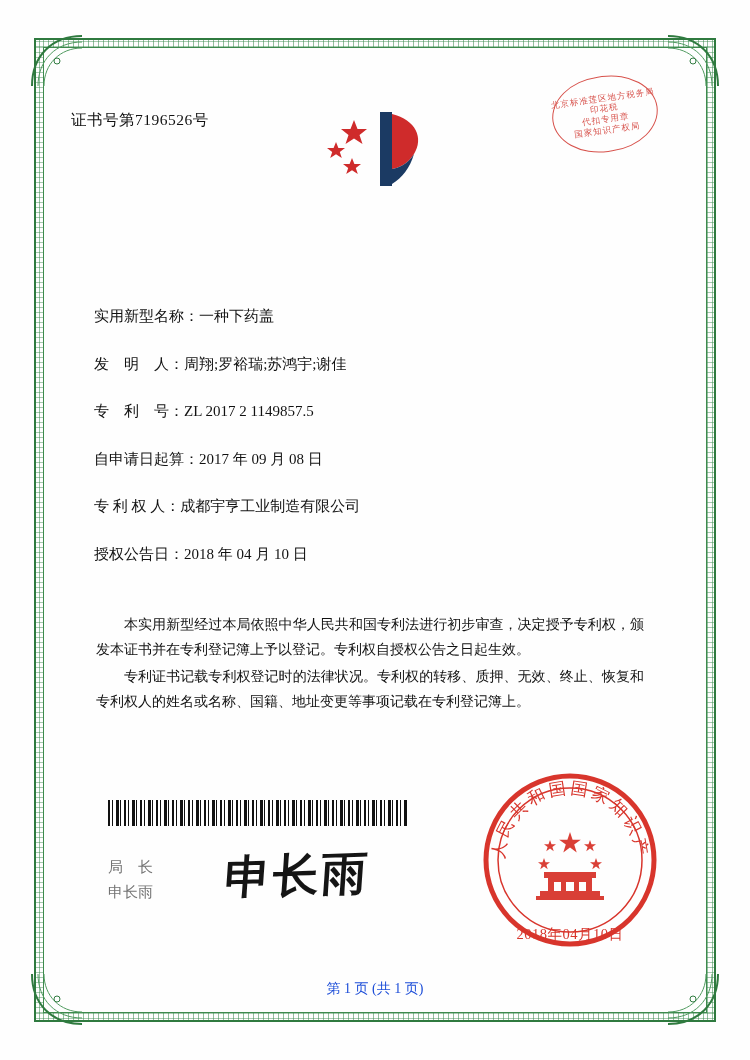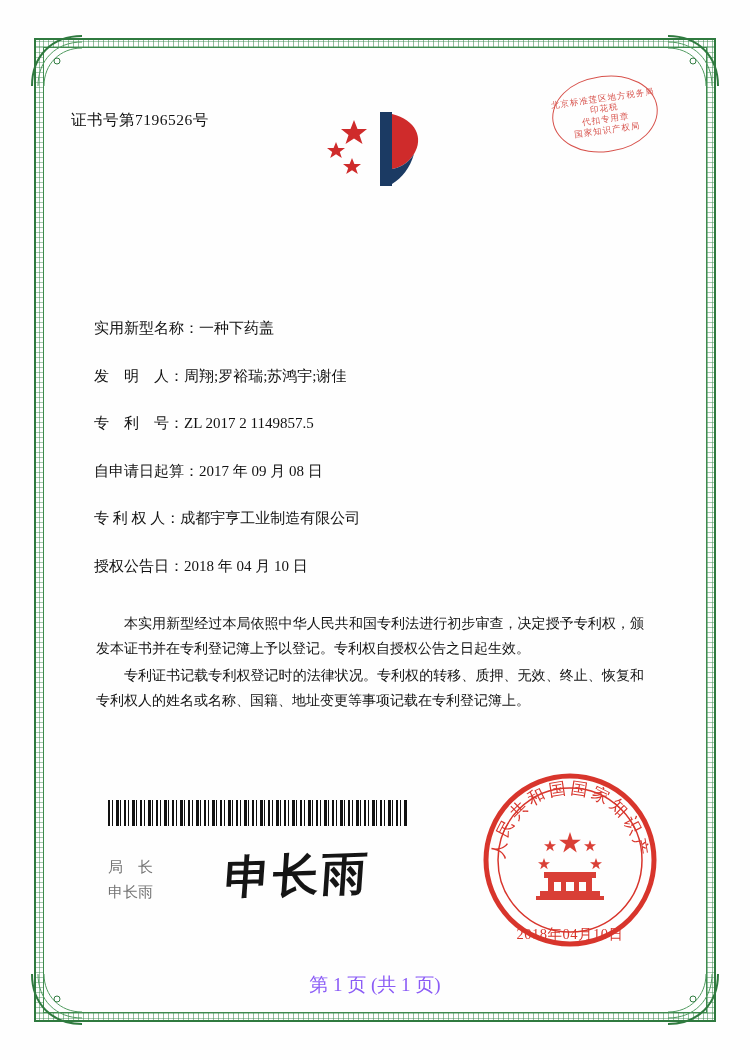--- a/index.html
+++ b/index.html
@@ -121,21 +121,21 @@
     font-weight: bold;
     letter-spacing: 5px;
     color: #000;
     font-family: "DejaVu Serif", "Liberation Serif", serif;
   }
 
   
   .fields {
     position: absolute;
     left: 94px;
-    top: 318px;
+    top: 306px;
     width: 560px;
   }
   .field-row {
     font-size: 15px;
     line-height: 1.4;
     margin-bottom: 26.5px;
     color: #111;
     white-space: nowrap;
   }
   .field-label {
@@ -156,21 +156,20 @@
     top: 612px;
     width: 556px;
     font-size: 14px;
     line-height: 25px;
     color: #111;
     text-align: justify;
   }
   .paragraphs p {
     margin: 0 8px 2px 0;
     text-indent: 28px;
-    font-family: Liberation Mono, monospace;
   }
 
   
   .barcode {
     position: absolute;
     left: 108px; top: 800px;
     width: 300px; height: 26px;
     background:
       repeating-linear-gradient(90deg,
         #111 0px, #111 2px, #fff 2px, #fff 4px,
@@ -213,22 +212,22 @@
     font-size: 14.5px;
     letter-spacing: 0.5px;
   }
 
   
   .footer {
     position: absolute;
     left: 0; right: 0;
     bottom: 62px;
     text-align: center;
-    font-size: 19px;
-    color: #8b5cf6;
+    font-size: 14px;
+    color: #1d4ed8;
   }
 </style>
 </head>
 <body>
 
 <div class="cert-page">
 
   <div class="border-outer"></div>
   <div class="guilloche"></div>
   <div class="border-inner"></div>

